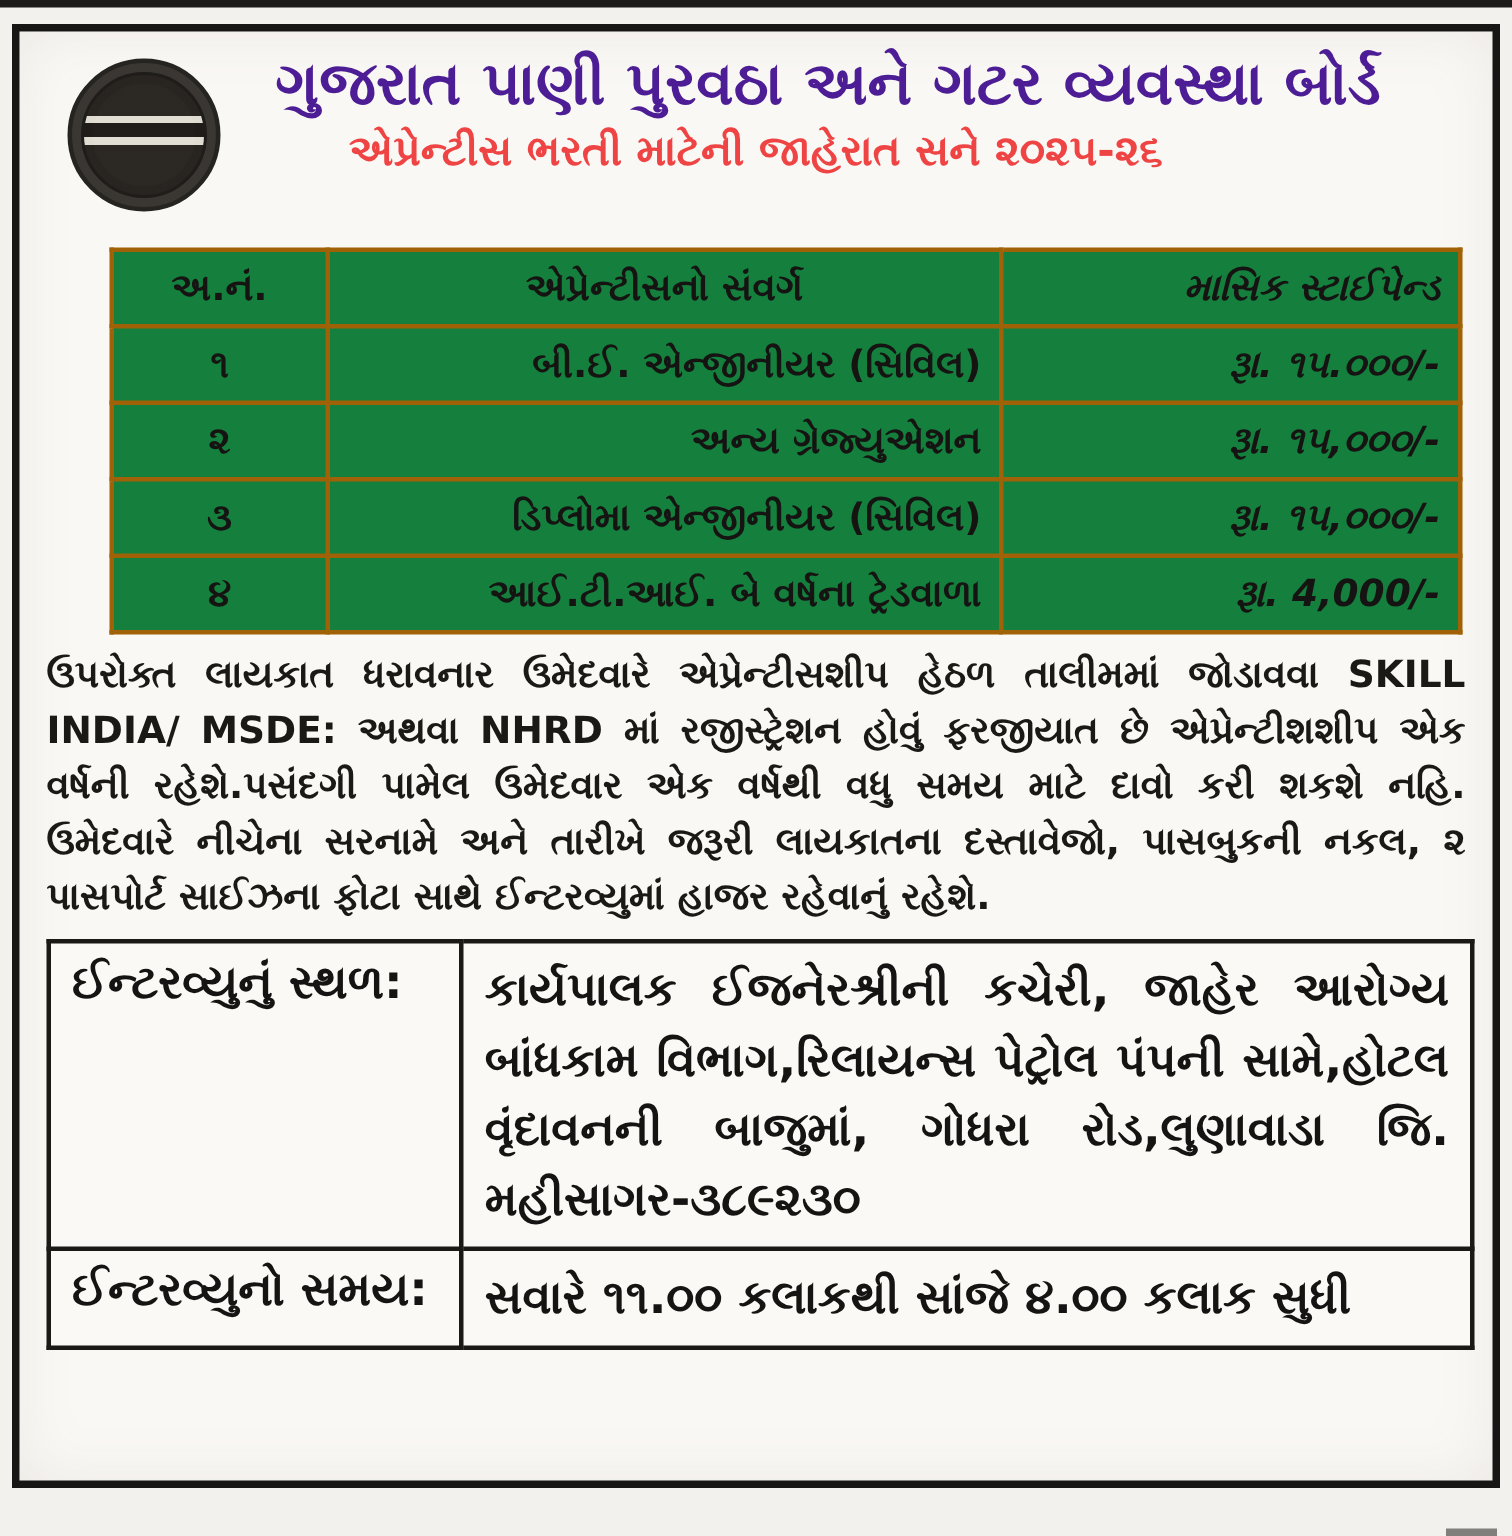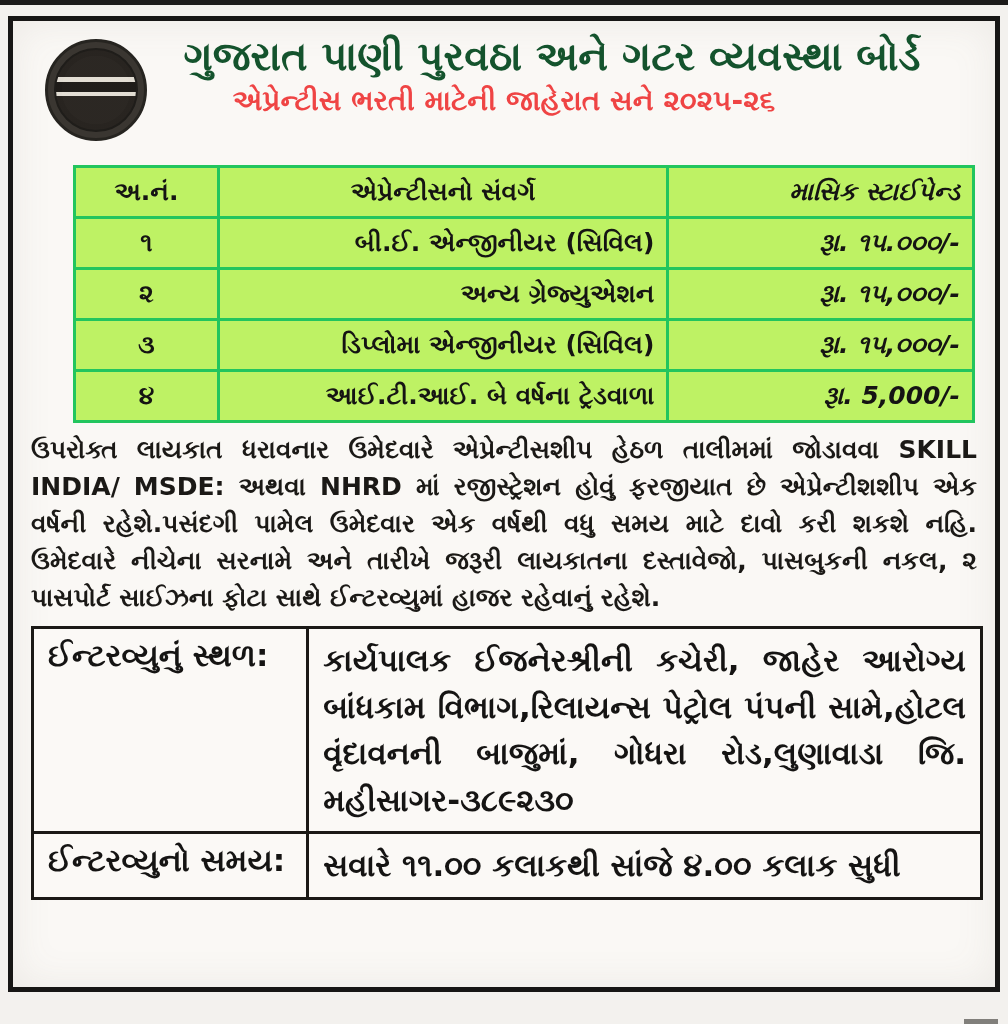--- a/index.html
+++ b/index.html
@@ -30,36 +30,36 @@
       linear-gradient(180deg,
         rgba(40,36,32,.92) 0 34%,
         rgba(235,230,220,.95) 34% 40%,
         rgba(30,27,24,.95) 40% 52%,
         rgba(235,230,220,.95) 52% 58%,
         rgba(40,36,32,.92) 58% 100%),
       radial-gradient(circle,#55504a 0 60%,#2b2824 61% 100%);
   }
   .title{
     font-size:40px;font-weight:bold;letter-spacing:0;
-    padding:8px 0 0 96px;line-height:1.15;color:#14532d;
+    padding:8px 0 0 96px;line-height:1.15;color:#4c1d95;
   }
   .subtitle{
     font-size:28px;font-weight:bold;margin-top:5px;color:#ef4444;
   }
   
   .para{
     font-size:25px;font-weight:600;text-align:justify;line-height:1.48;
     color:#1b1916;margin:8px 2px 0 2px;
   }
   
   table{border-collapse:collapse;}
   .stipend-table{width:902px;margin:12px 0 0 44px;}
   .stipend-table th,.stipend-table td{
-    border:3px solid #22c55e;font-size:25px;padding:4px 12px;height:40px;
-    font-weight:600;background:#bef264;
+    border:3px solid #a16207;font-size:25px;padding:4px 12px;height:40px;
+    font-weight:600;background:#15803d;
   }
   .stipend-table th{font-weight:bold;}
   .col-no{width:16%;text-align:center;}
   .col-cat{width:50%;text-align:right;}
   th.col-cat{text-align:center;}
   .col-stipend{width:34%;text-align:right;font-style:italic;}
   
   .interview-table{width:952px;margin:10px 0 0 2px;}
   .interview-table td{
     border:3px solid #1b1916;font-size:31px;font-weight:600;
@@ -107,21 +107,21 @@
       <td class="col-stipend">રૂા. ૧૫,૦૦૦/-</td>
     </tr>
     <tr>
       <td class="col-no">૩</td>
       <td class="col-cat">ડિપ્લોમા એન્જીનીયર (સિવિલ)</td>
       <td class="col-stipend">રૂા. ૧૫,૦૦૦/-</td>
     </tr>
     <tr>
       <td class="col-no">૪</td>
       <td class="col-cat">આઈ.ટી.આઈ. બે વર્ષના ટ્રેડવાળા</td>
-      <td class="col-stipend">રૂા. 5,000/-</td>
+      <td class="col-stipend">રૂા. 4,000/-</td>
     </tr>
   </tbody>
     </table>
 
   <div class="para">ઉપરોક્ત લાયકાત ધરાવનાર ઉમેદવારે એપ્રેન્ટીસશીપ હેઠળ તાલીમમાં જોડાવવા SKILL INDIA/ MSDE: અથવા NHRD માં રજીસ્ટ્રેશન હોવું ફરજીયાત છે એપ્રેન્ટીશશીપ એક વર્ષની રહેશે.પસંદગી પામેલ ઉમેદવાર એક વર્ષથી વધુ સમય માટે દાવો કરી શકશે નહિ. ઉમેદવારે નીચેના સરનામે અને તારીખે જરૂરી લાયકાતના દસ્તાવેજો, પાસબુકની નકલ, ૨ પાસપોર્ટ સાઈઝના ફોટા સાથે ઈન્ટરવ્યુમાં હાજર રહેવાનું રહેશે.</div>
 
   <table class="interview-table">
     <tbody>
         <tr>
       <td class="iv-label">ઈન્ટરવ્યુનું સ્થળ:</td>

